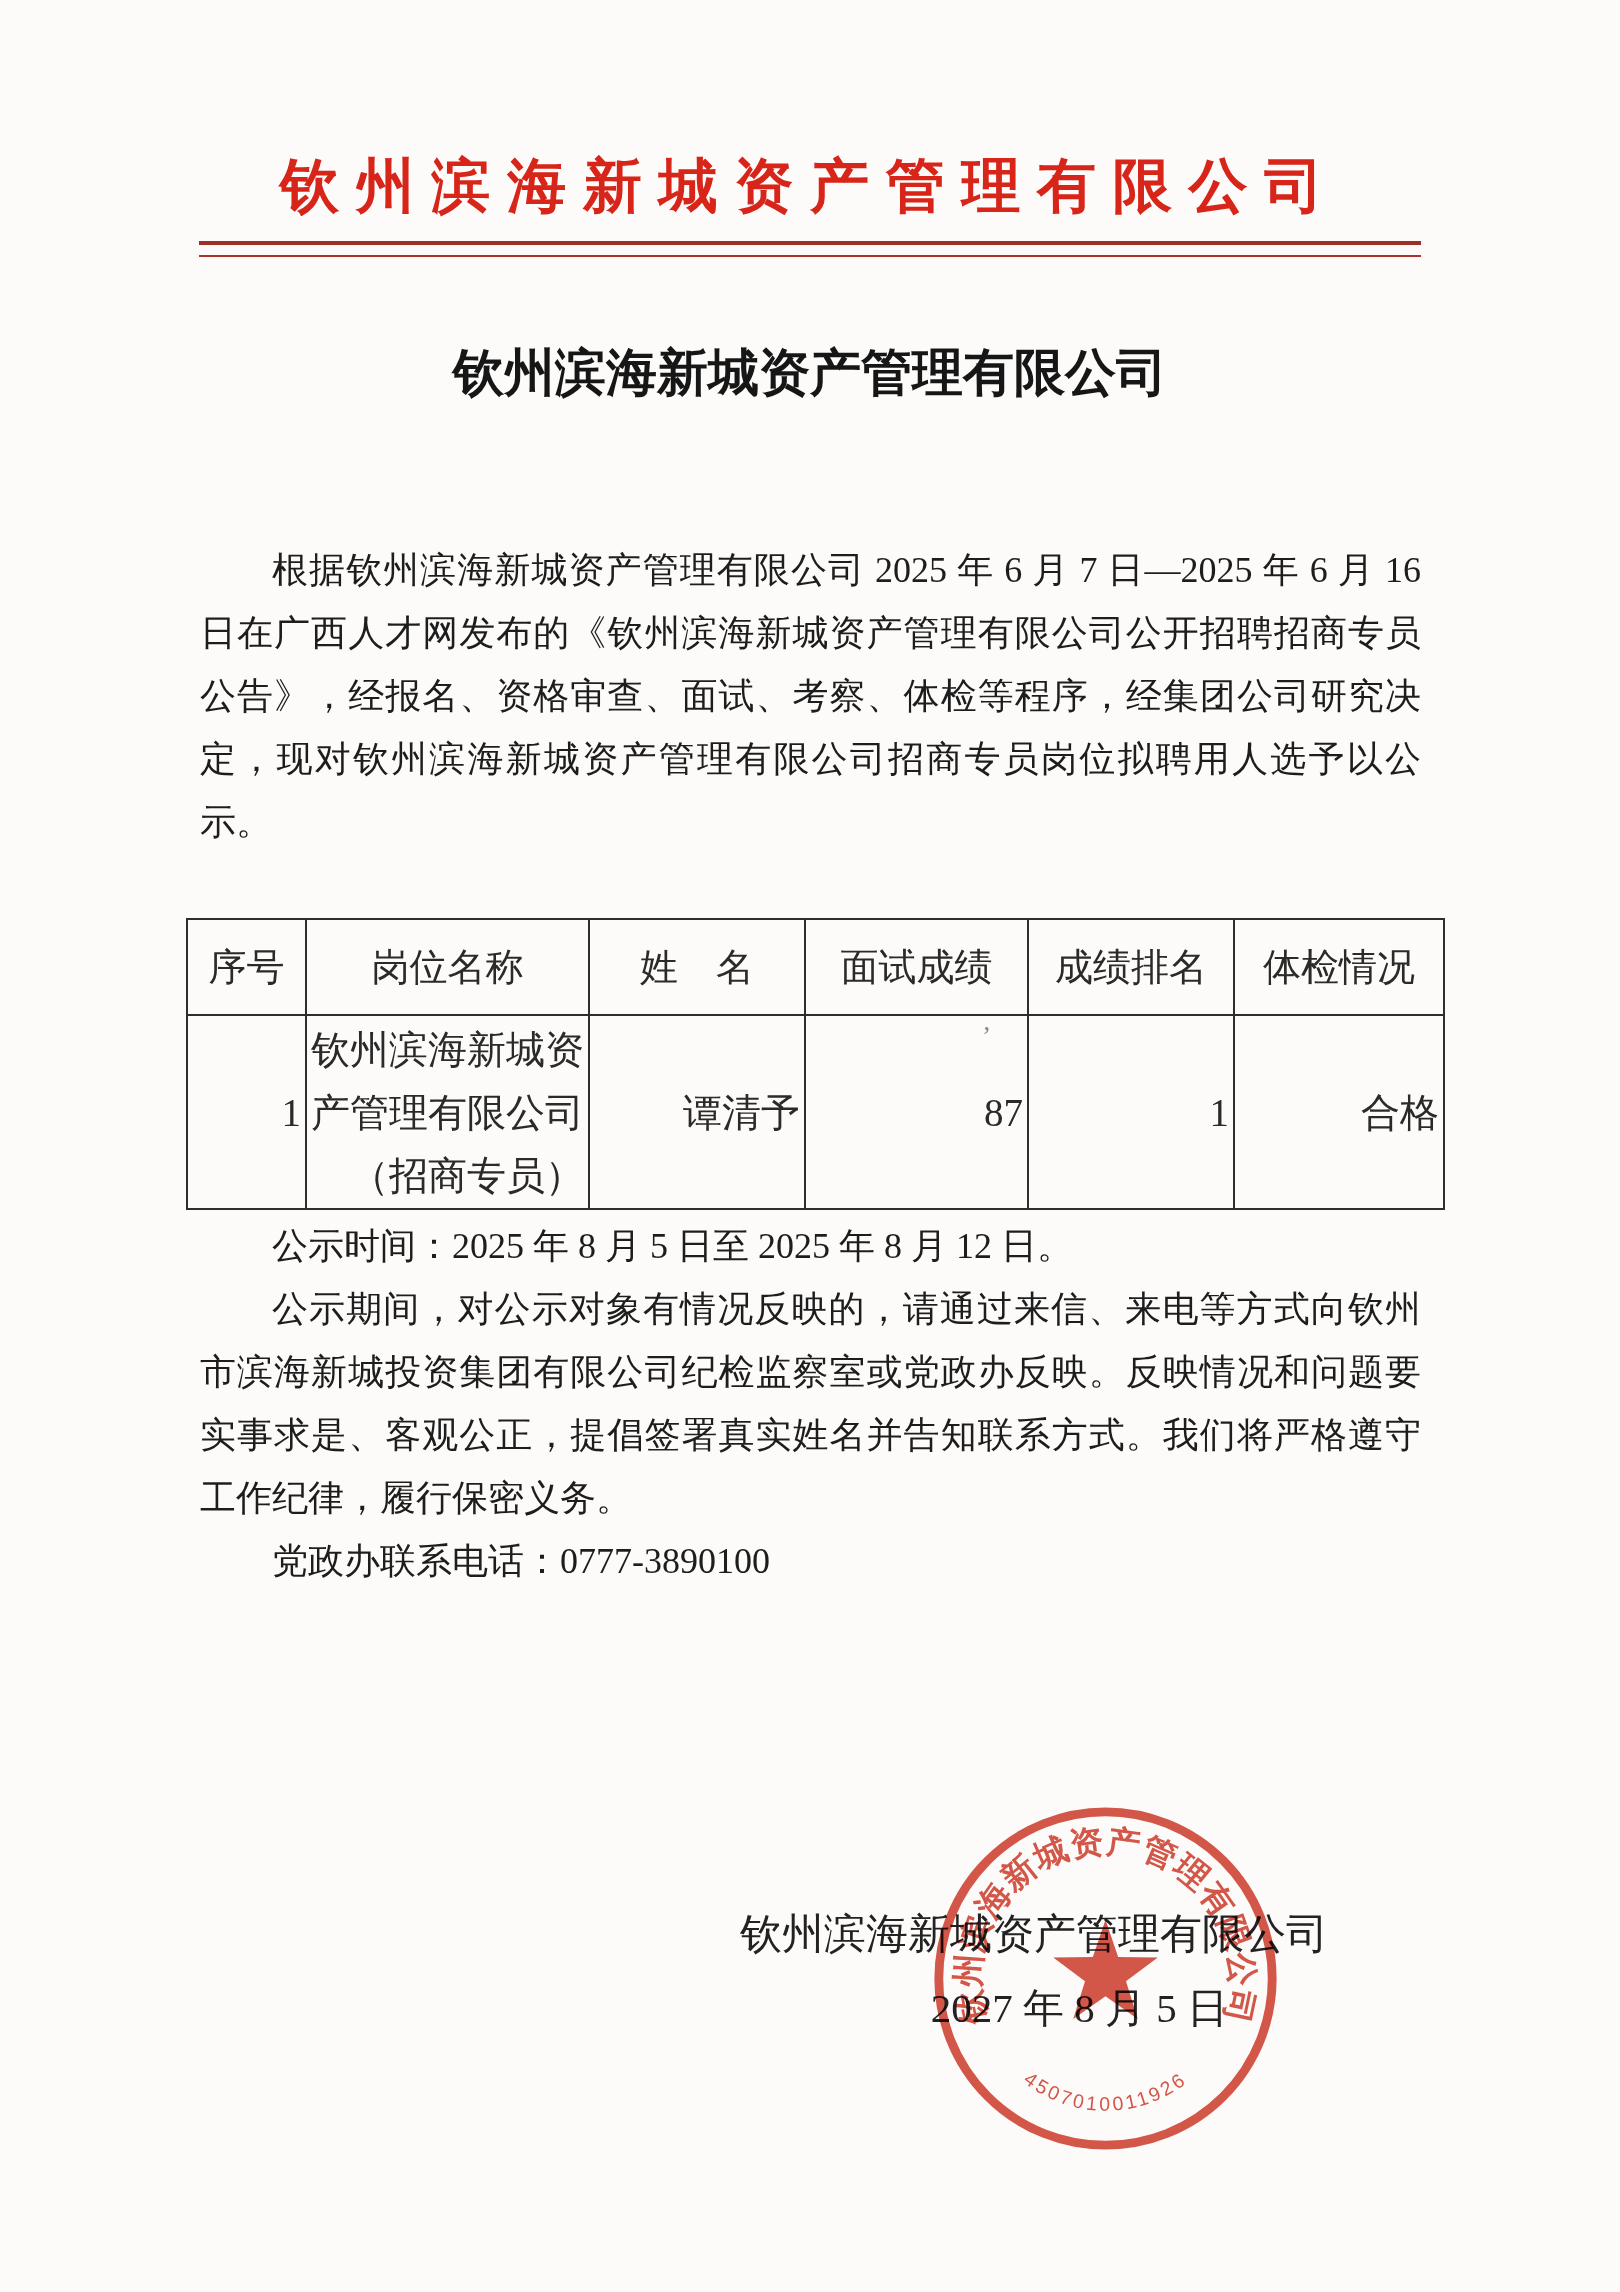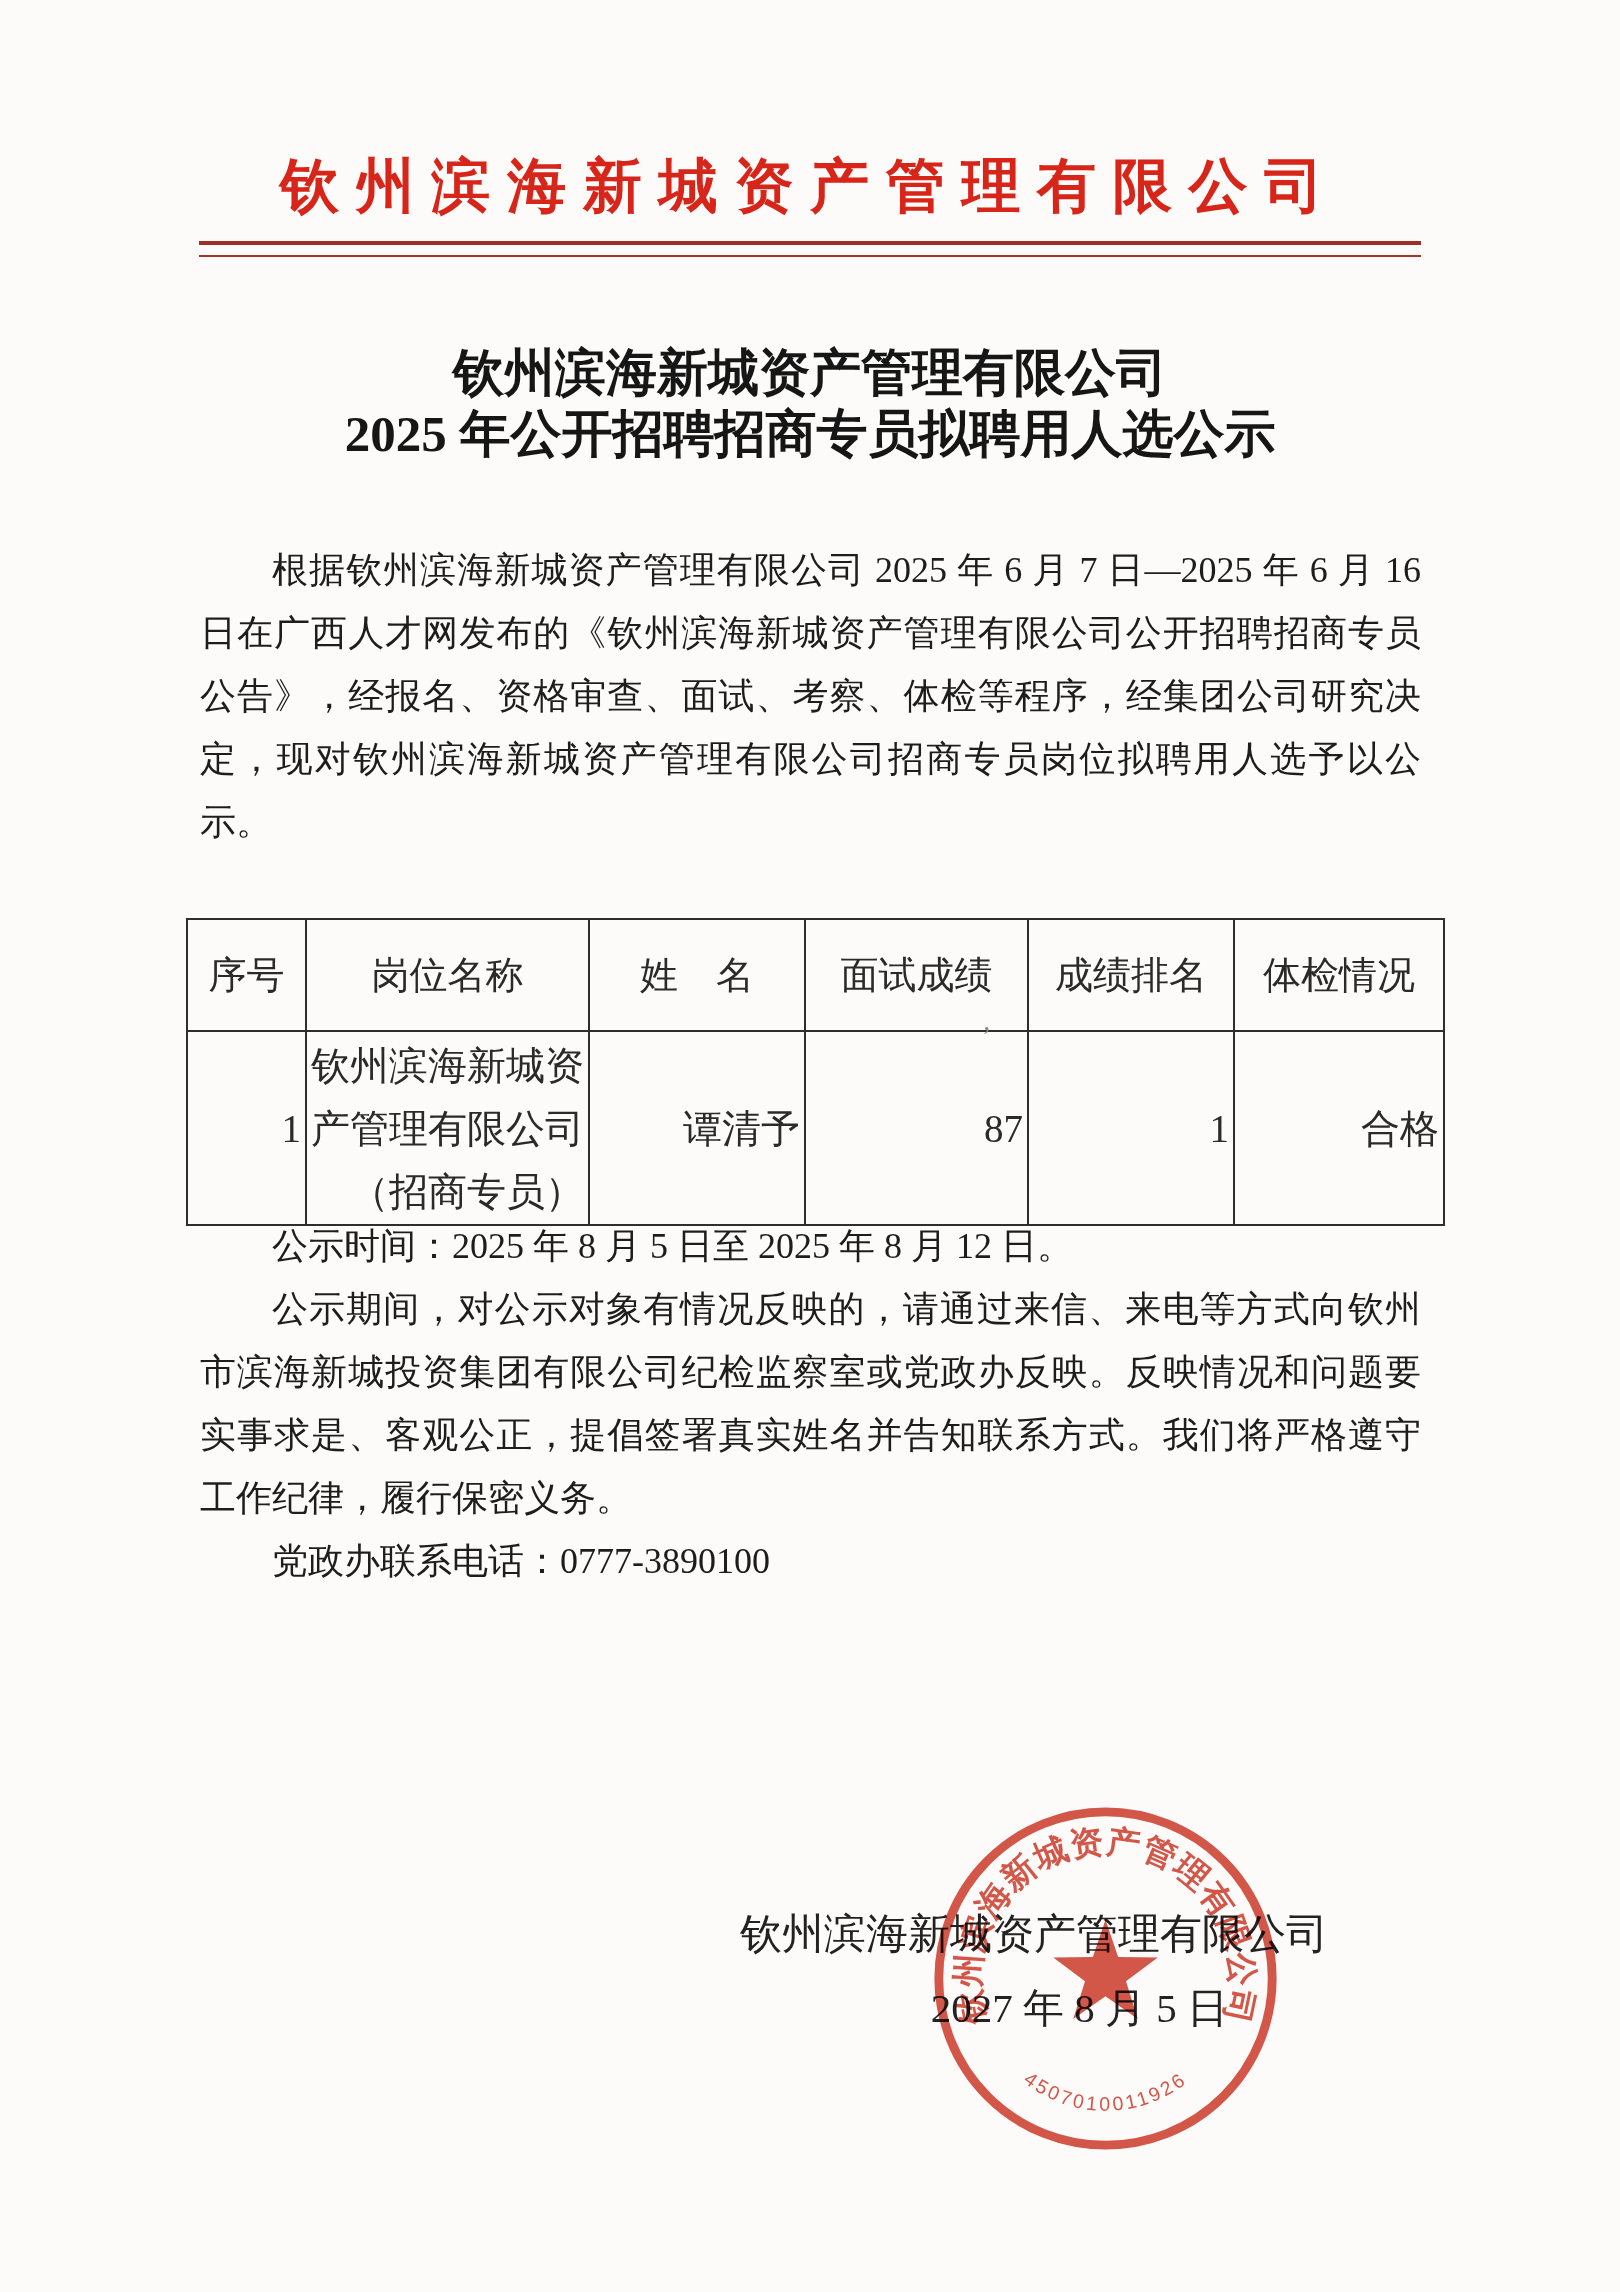--- a/index.html
+++ b/index.html
@@ -48,21 +48,21 @@
     font-size:38px;color:#2a2a2a;
   }
   table.result-table,
   table.result-table th,
   table.result-table td{border:2px solid #2e2e2e;}
   table.result-table{border-width:2.9px;}
   table.result-table thead th{
     height:86px;font-weight:normal;
     text-align:center;vertical-align:middle;
     border-bottom-width:2.9px;
-    padding:12px;
+    padding:4px;
   }
   table.result-table tbody td{
     height:192px;font-size:39px;
     text-align:right;vertical-align:middle;
     line-height:63px;padding:0 3.9px;
   }
   
   .sig-company{
     position:absolute;top:1905px;left:0;right:0;
     text-align:right;padding-right:292px;
@@ -92,21 +92,20 @@
 <body>
 
 <div class="page">
 
   <div class="letterhead" style="color:#d8251a;">钦州滨海新城资产管理有限公司</div>
   <div class="rule rule-thick" style="background:#9e2f26;"></div>
   <div class="rule rule-thin" style="background:#a83329;"></div>
 
   <div class="doc-title">
     <div>钦州滨海新城资产管理有限公司</div>
-    <div>2025 年公开招聘招商专员拟聘用人选公示</div>
   </div>
 
   <div class="body-block intro-block">
     <p class="para">根据钦州滨海新城资产管理有限公司 2025 年 6 月 7 日—2025 年 6 月 16 日在广西人才网发布的《钦州滨海新城资产管理有限公司公开招聘招商专员公告》，经报名、资格审查、面试、考察、体检等程序，经集团公司研究决定，现对钦州滨海新城资产管理有限公司招商专员岗位拟聘用人选予以公示。</p>
   </div>
 
   <table class="result-table">
     <colgroup>
       <col style="width:119px">
         <col style="width:283px">

